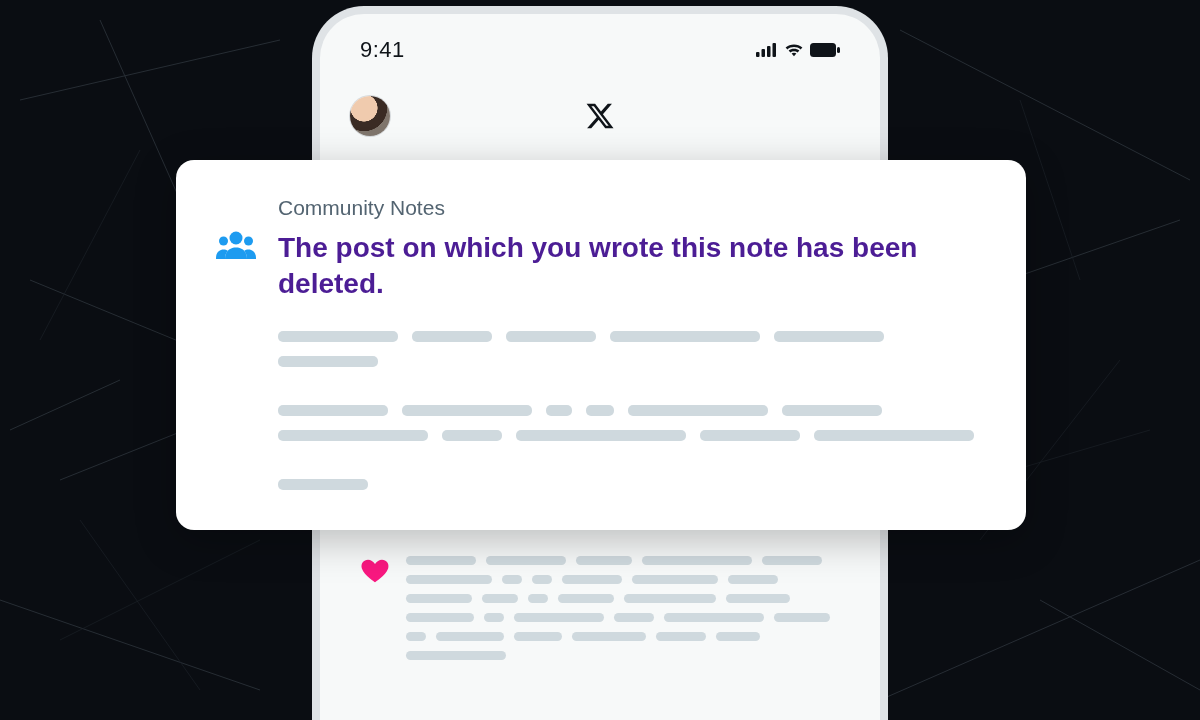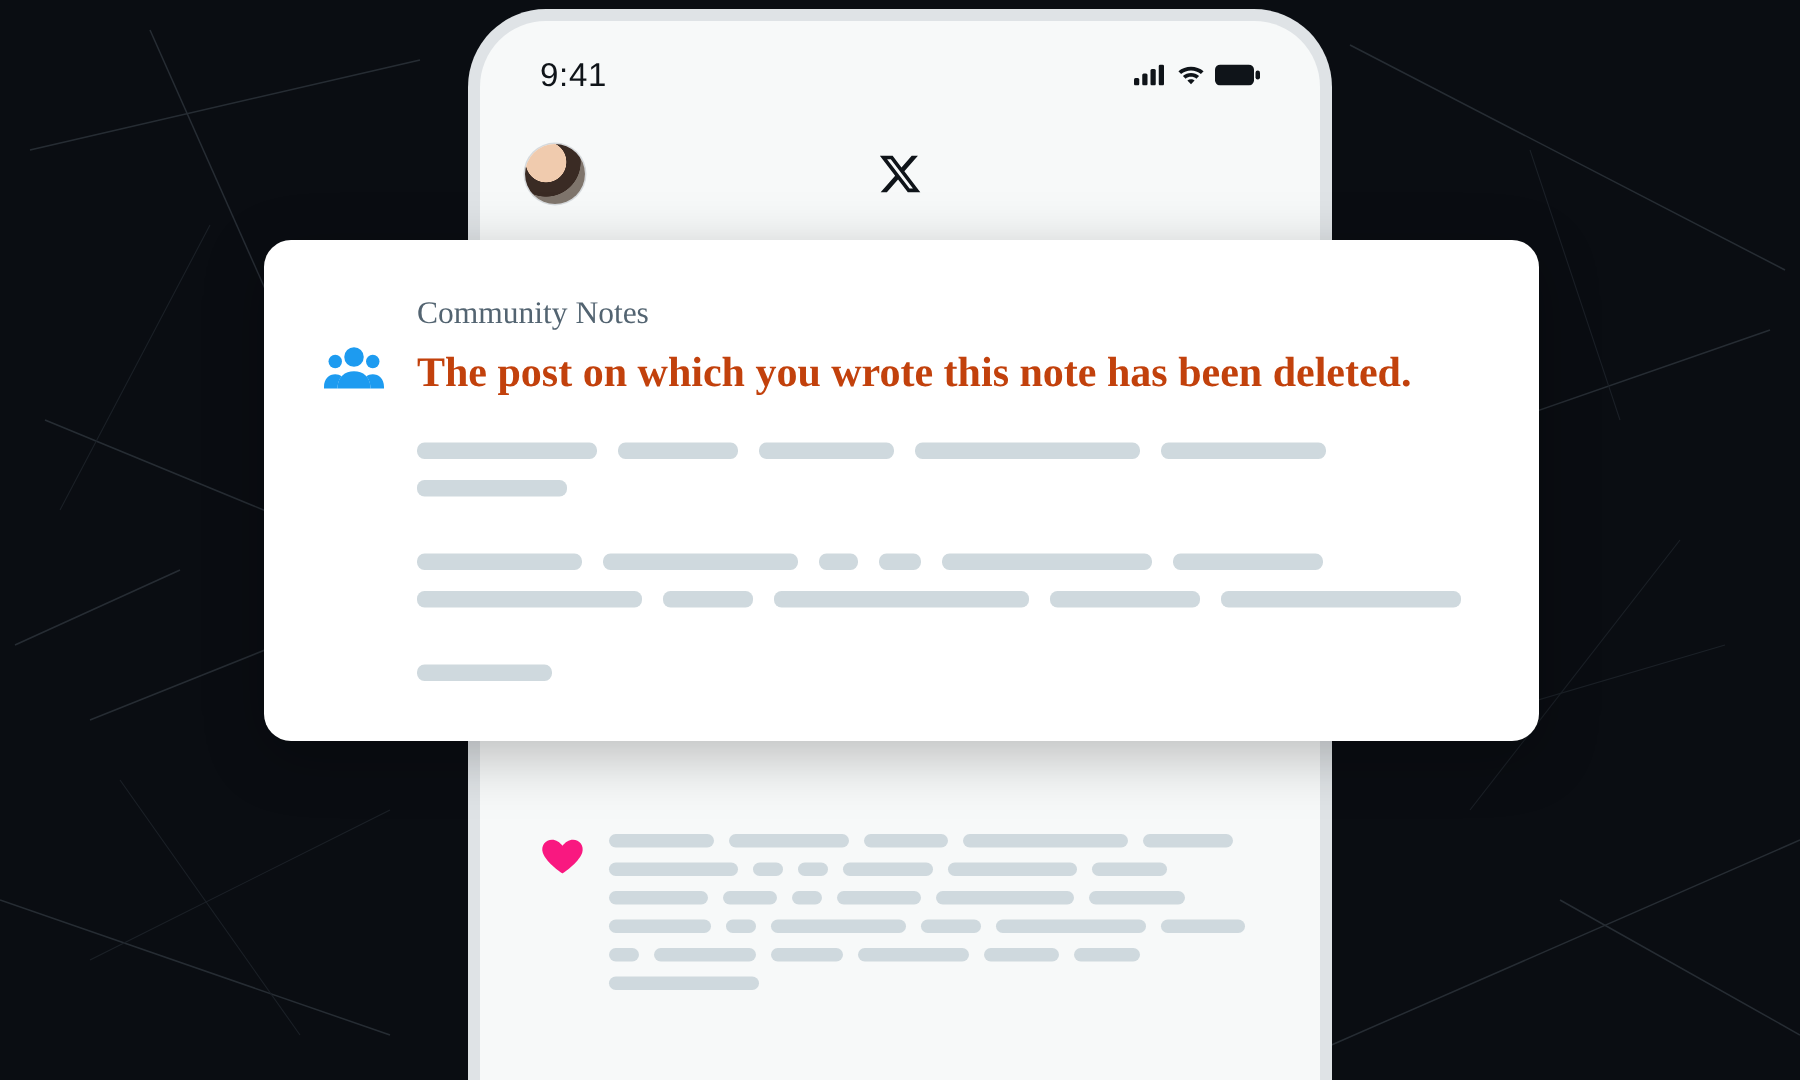--- a/index.html
+++ b/index.html
@@ -124,32 +124,31 @@
       display: flex;
       gap: 20px;
     }
     .card-icon {
       flex-shrink: 0;
       width: 42px;
       padding-top: 34px;
     }
     .card-body {
       flex: 1;
-      font-family: Liberation Serif, serif;
     }
     .card-label {
       color: #536471;
       font-size: 21px;
       font-weight: 500;
       margin-bottom: 10px;
     }
     .card-headline {
       font-size: 28px;
       font-weight: 800;
-      color: #c2410c;
+      color: #4c1d95;
       line-height: 1.3;
       margin-bottom: 28px;
     }
     .card-lines {
       display: flex;
       flex-wrap: wrap;
       gap: 14px 14px;
     }
     .card-lines .skl {
       height: 11px;

